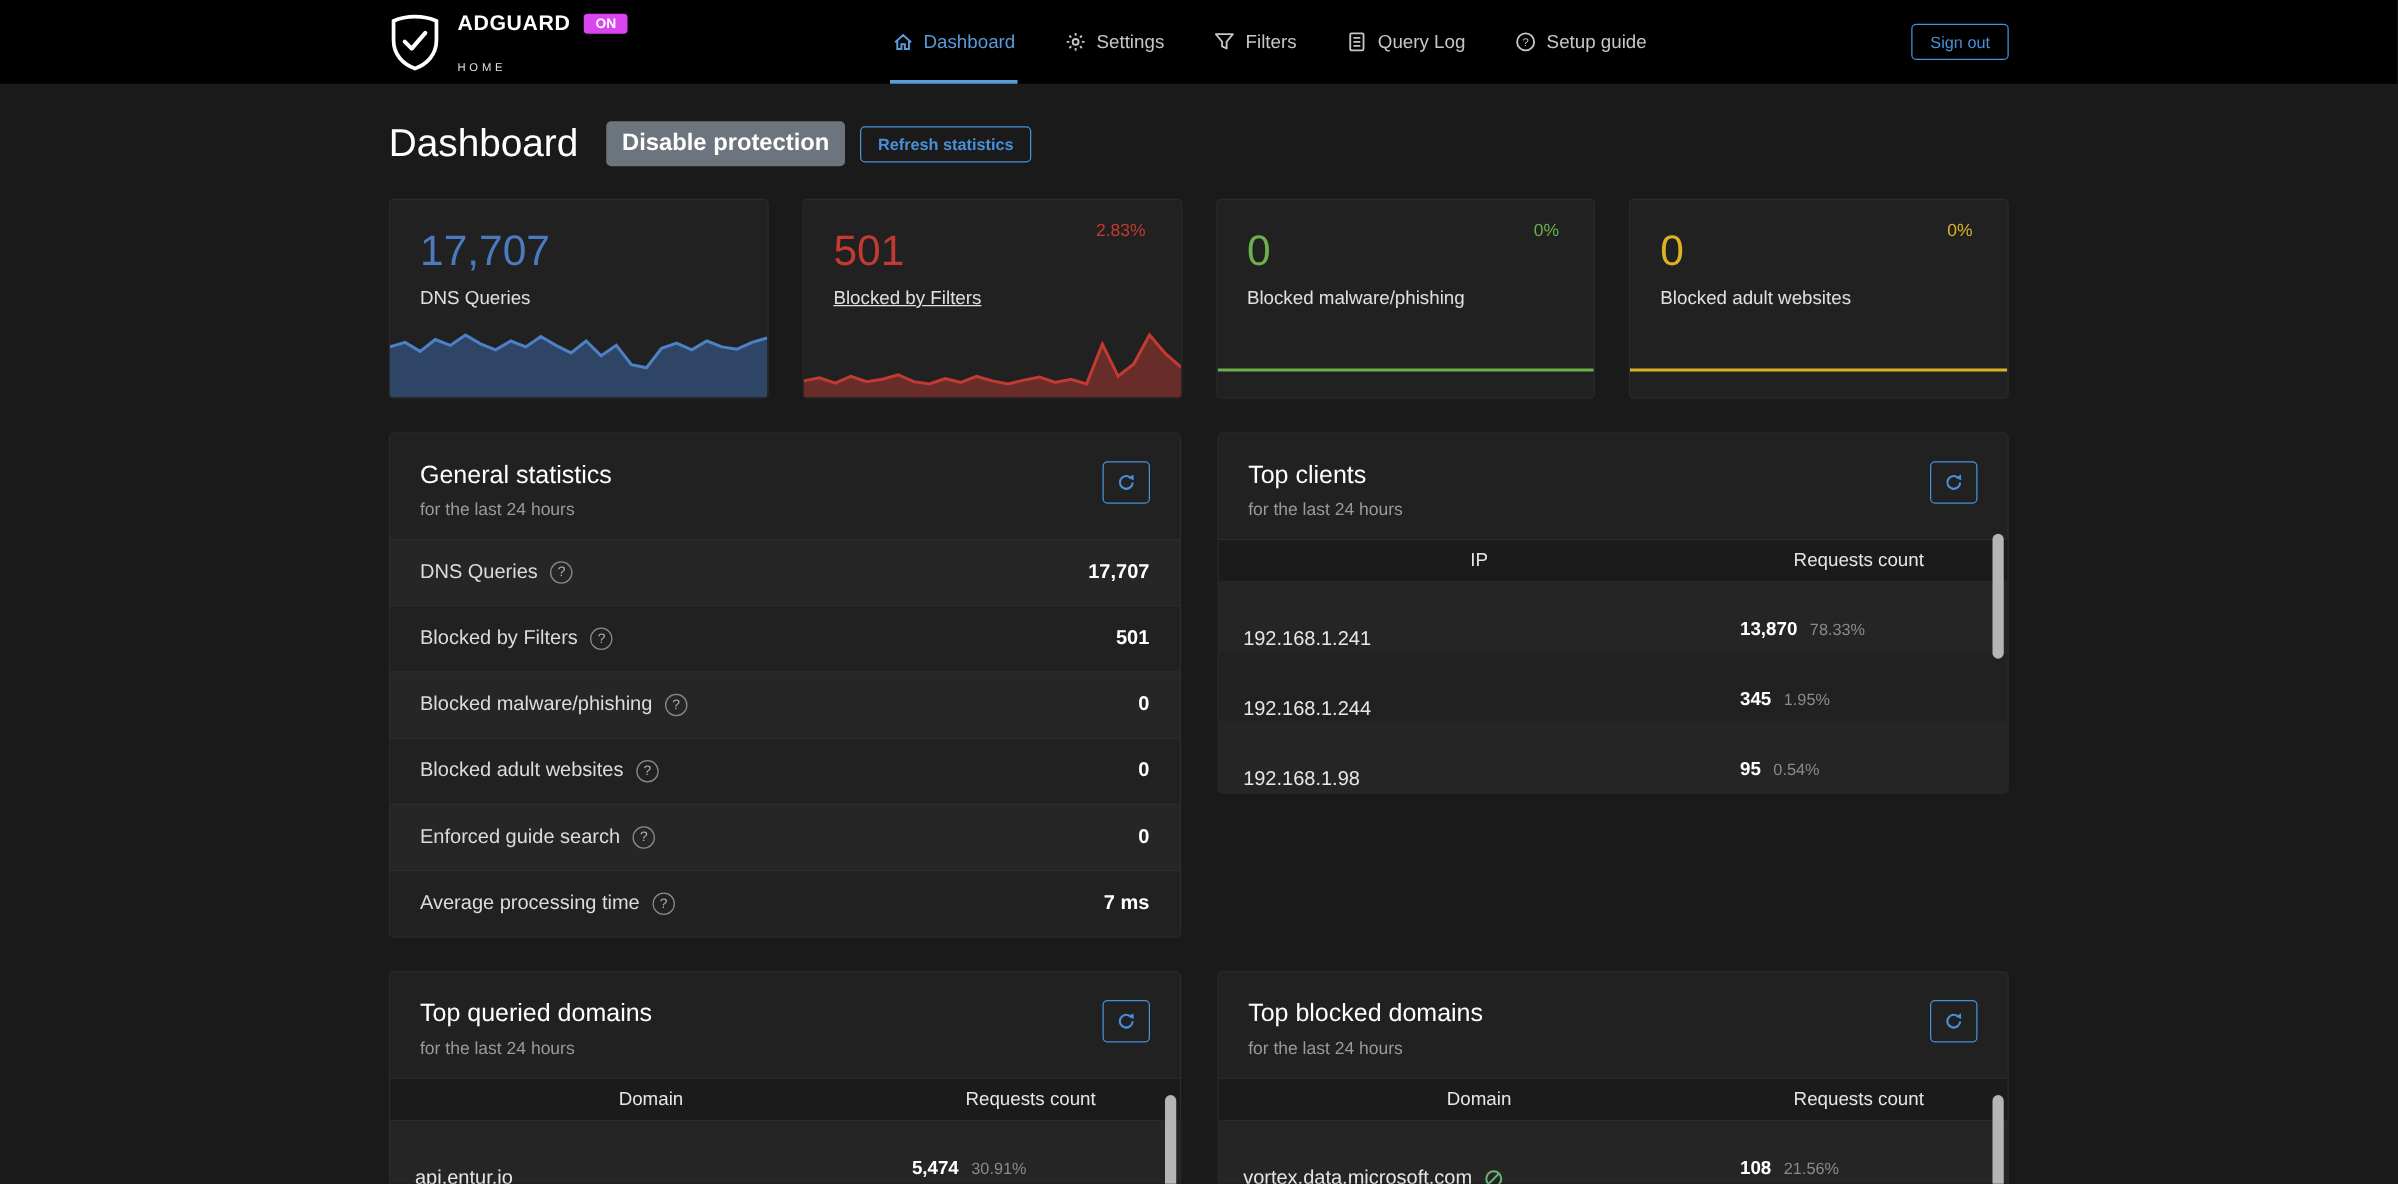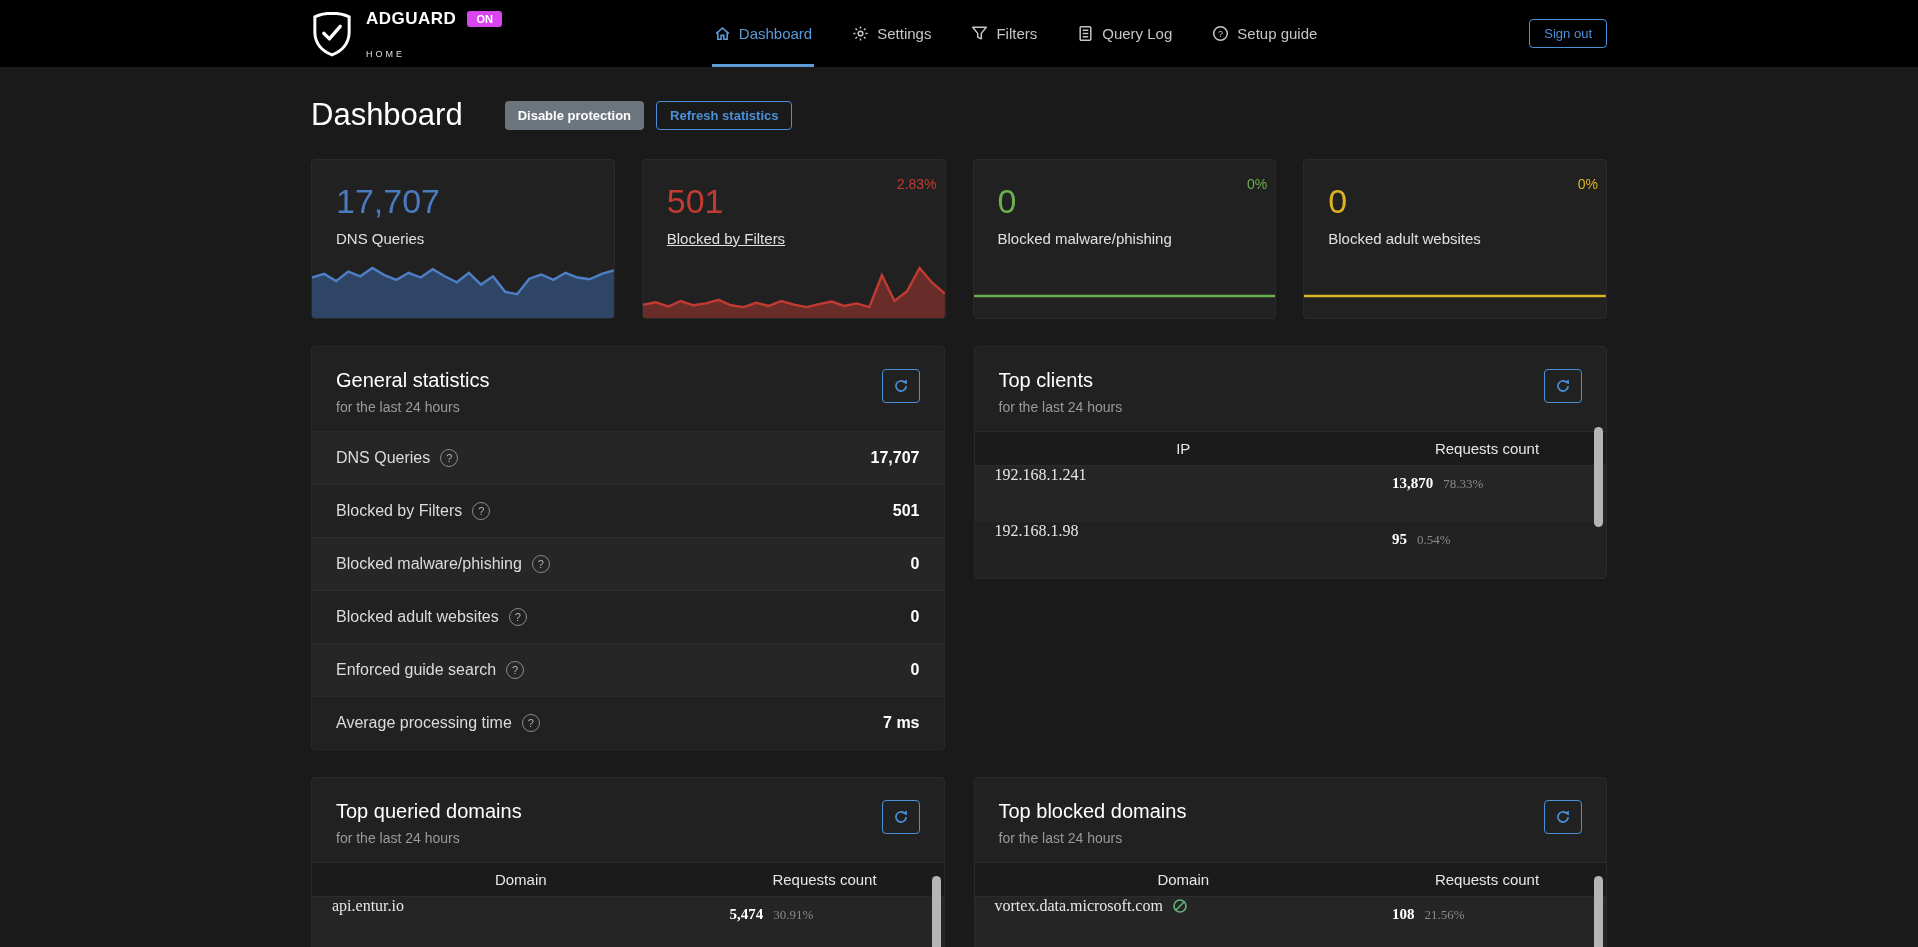--- a/index.html
+++ b/index.html
@@ -21,49 +21,49 @@
   .brand-sub { font-size:9px; letter-spacing:3px; color:#e0e0e0; margin-top:20px; }
   .nav-items { display:flex; gap:36px; margin:0 auto; align-items:stretch; }
   .nav-item { display:flex; align-items:center; gap:8px; color:#c6c6c6; font-size:15px; cursor:pointer; border-bottom:3px solid transparent; border-top:3px solid transparent; padding:0 2px; }
   .nav-item.active { color:#5a9bd8; border-bottom-color:#5a9bd8; }
   .nav-item svg { flex:0 0 auto; }
   .signout { align-self:center; background:transparent; border:1px solid #4a90d9; color:#4a90d9; font-size:13px; padding:6px 14px; border-radius:4px; cursor:pointer; font-family:inherit; }
   
   .container { width:1296px; margin:0 auto; padding-top:30px; }
   .page-head { display:flex; align-items:center; }
   .page-title { font-size:31px; font-weight:400; color:#fff; margin:0 22px 0 0; }
-  .btn-gray { background:#6c757d; color:#fff; border:none; font-size:13px; font-weight:bold; padding:7px 13px; border-radius:4px; cursor:pointer; margin-right:12px; font-family:inherit;margin-left:20px; }
+  .btn-gray { background:#6c757d; color:#fff; border:none; font-size:19px; font-weight:bold; padding:7px 13px; border-radius:4px; cursor:pointer; margin-right:12px; font-family:inherit; }
   .btn-outline { background:transparent; border:1px solid #4a90d9; color:#4a90d9; font-size:13px; font-weight:bold; padding:6px 13px; border-radius:4px; cursor:pointer; font-family:inherit; }
   
   .stat-grid { display:grid; grid-template-columns:repeat(4,1fr); gap:27px; margin-top:26px; }
   .stat-card { position:relative; background:#212121; border:1px solid #2a2a2a; border-radius:4px; height:160px; overflow:hidden; }
   .stat-value { font-size:34px; margin:22px 0 0 24px; font-weight:400; }
   .stat-label { font-size:15px; color:#e0e0e0; margin:9px 0 0 24px; }
   a.stat-label { text-decoration:underline; cursor:pointer; display:inline-block; }
-  .stat-percent { position:absolute; top:16px; right:8px; font-size:14px; }
+  .stat-percent { position:absolute; top:16px; right:28px; font-size:14px; }
   .spark { position:absolute; left:0; right:0; bottom:0; width:100%; height:56px; display:block; }
   
   .two-col { display:grid; grid-template-columns:1fr 1fr; gap:29px; margin-top:27px; align-items:start; }
   .card { position:relative; background:#212121; border:1px solid #2a2a2a; border-radius:4px; overflow:hidden; }
   .card-tall { height:430px; }
   .card-head { display:flex; justify-content:space-between; align-items:flex-start; padding:22px 24px 16px; }
   .card-title { font-size:20px; font-weight:400; color:#fff; margin:0; }
   .card-sub { font-size:14px; color:#9a9a9a; margin-top:7px; }
   .refresh-btn { width:38px; height:34px; display:flex; align-items:center; justify-content:center; background:transparent; border:1px solid #4a90d9; border-radius:4px; color:#4a90d9; cursor:pointer; }
   
   .gs-row { display:flex; justify-content:space-between; align-items:center; height:53px; padding:0 24px; border-top:1px solid #2c2c2c; font-size:16px; }
   .gs-row:nth-child(odd) { background:rgba(255,255,255,0.025); }
   .gs-label { display:flex; align-items:center; gap:10px; color:#dcdcdc; }
   .gs-value { font-weight:bold; color:#fff; }
   .qmark { width:18px; height:18px; border:1px solid #8a8a8a; border-radius:50%; display:inline-flex; align-items:center; justify-content:center; font-size:11px; color:#b0b0b0; cursor:pointer; flex:0 0 auto; }
   
   .thead { display:flex; background:#1b1b1b; border-top:1px solid #2c2c2c; border-bottom:1px solid #2c2c2c; height:35px; align-items:center; font-size:15px; color:#e6e6e6; padding-right:24px; }
   .th-left { flex:1; text-align:center; }
   .th-right { width:190px; text-align:center; }
-  .trow { display:flex; align-items:flex-start; min-height:56px; padding:0 24px 0 20px; border-bottom:1px solid #272727;font-family:Liberation Serif, serif; }
+  .trow { display:flex; align-items:flex-end; min-height:56px; padding:0 24px 0 20px; border-bottom:1px solid #272727; }
   .tbody .trow:nth-child(odd) { background:rgba(255,255,255,0.02); }
   .td-left { flex:1; font-size:16px; color:#e6e6e6; display:flex; align-items:center; gap:9px; }
   .td-left .cell-link { cursor:pointer; }
   .td-right { width:190px; padding:9px 0; }
   .count-line { display:flex; align-items:baseline; gap:10px; }
   .count { font-weight:bold; font-size:15px; color:#fff; }
   .pct { font-size:13px; color:#8a8a8a; }
   .bar { width:190px; height:5px; background:#ededed; border-radius:2px; margin-top:7px; overflow:hidden; }
   .bar i { display:block; height:100%; }
   
@@ -264,20 +264,32 @@
           <span class="td-right">
             <span class="count-line">
                 <span class="count">13,870</span>
                 <span class="pct">78.33%</span>
               </span>
             <span class="bar"><i style="background: rgb(103, 178, 121); width: 78.33%;"></i></span>
           </span>
         </div>
         <div class="trow">
           <span class="td-left">
+              <span class="cell-link">192.168.1.244</span>
+            </span>
+          <span class="td-right">
+            <span class="count-line">
+                <span class="count">345</span>
+                <span class="pct">1.95%</span>
+              </span>
+            <span class="bar"><i style="background: rgb(194, 59, 51); width: 1.95%;"></i></span>
+          </span>
+        </div>
+        <div class="trow">
+          <span class="td-left">
               <span class="cell-link">192.168.1.98</span>
             </span>
           <span class="td-right">
             <span class="count-line">
                 <span class="count">95</span>
                 <span class="pct">0.54%</span>
               </span>
             <span class="bar"><i style="background: rgb(194, 59, 51); width: 0.54%;"></i></span>
           </span>
         </div>

